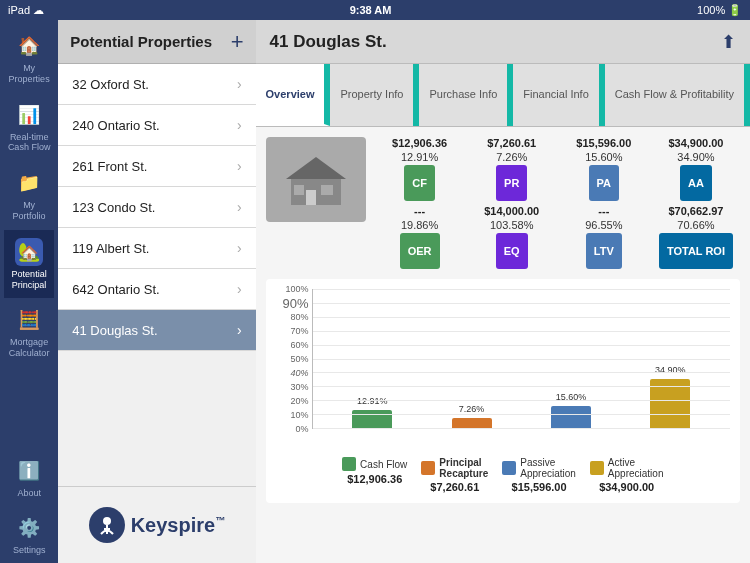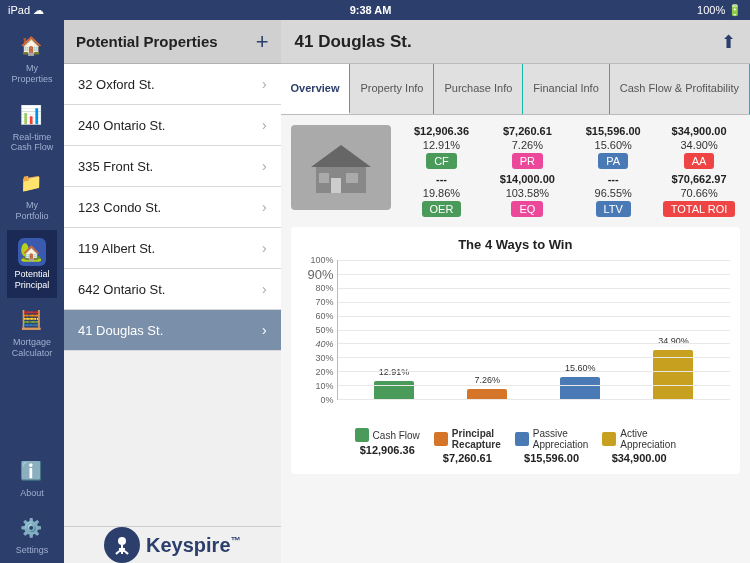--- a/index.html
+++ b/index.html
@@ -102,21 +102,21 @@
       color: #222;
     }
     .list-item.selected {
       background: #7a8faa;
       color: white;
     }
     .chevron { color: #aaa; font-size: 14px; }
     .list-item.selected .chevron { color: white; }
 
     .list-footer {
-      padding: 0;
+      padding: 20px;
       background: #f0f0f0;
       border-top: 1px solid #ccc;
       display: flex;
       align-items: flex-start;
       justify-content: center;
     }
     .keyspire-logo {
       display: flex;
       align-items: center;
       gap: 6px;
@@ -154,25 +154,25 @@
     .detail-title { font-size: 17px; font-weight: 600; color: #222; }
     .share-btn { color: #2c3e6b; font-size: 18px; cursor: pointer; }
 
     
     .tabs {
       display: flex;
       background: #e0e0e0;
       border-bottom: 1px solid #bbb;
     }
     .tab {
-      padding: 18px 10px;
+      padding: 24px 10px;
       font-size: 11px;
       color: #555;
       cursor: pointer;
-      border-right: 1px solid #14b8a6;
+      border-right: 6px solid #14b8a6;
       white-space: nowrap;
     }
     .tab.active {
       background: white;
       color: #2c3e6b;
       font-weight: 600;
       border-bottom: 2px solid white;
     }
 
     
@@ -218,31 +218,31 @@
       font-weight: 600;
       color: #222;
       text-align: center;
     }
     .stat-pct {
       font-size: 11px;
       color: #333;
       text-align: center;
     }
     .stat-badge {
-      padding: 2px 8px;
+      padding: 12px 8px;
       border-radius: 3px;
       font-size: 11px;
-      font-weight: 400;
+      font-weight: 700;
       color: white;
       text-align: center;
     }
     .badge-green { background: #4a9a5a; }
-    .badge-orange { background: #ec4899; text-align: right; }
+    .badge-orange { background: #6d28d9; text-align: right; }
     .badge-blue { background: #4a7ab5; }
-    .badge-gold { background: #ef4444; }
+    .badge-gold { background: #0369a1; }
 
     
     .chart-section {
       background: white;
       border-radius: 4px;
       padding: 10px;
       margin-top: 4px;
     }
     .chart-title {
       text-align: center;
@@ -365,21 +365,21 @@
     <div class="list-items" id="property-list">
         <div class="list-item">
     <span>32 Oxford St.</span>
     <span class="chevron">›</span>
   </div>
         <div class="list-item">
     <span>240 Ontario St.</span>
     <span class="chevron">›</span>
   </div>
         <div class="list-item">
-    <span>335 Front St.</span>
+    <span>261 Front St.</span>
     <span class="chevron">›</span>
   </div>
         <div class="list-item">
     <span>123 Condo St.</span>
     <span class="chevron">›</span>
   </div>
         <div class="list-item">
     <span>119 Albert St.</span>
     <span class="chevron">›</span>
   </div>
@@ -471,21 +471,20 @@
     </div>
             <div class="stat-cell">
       <span class="stat-value">$70,662.97</span>
       <span class="stat-pct">70.66%</span>
       <span class="stat-badge badge-gold">TOTAL ROI</span>
     </div>
           </div>
       </div>
 
       <div class="chart-section">
-        <div class="chart-title">The 4 Ways to Win</div>
         <div class="chart-container">
           <div style="position:relative; height:140px; margin-left:0;">
 
             <div style="position:absolute;left:0;top:0;bottom:0;width:36px;">
               <div style="position:relative;height:100%;" id="y-axis-container">
                   <div style="position: absolute; right: 3px; font-size: 9px; color: rgb(102, 102, 102); transform: translateY(-50%); top: 0%; text-align: right;">100%</div>
                   <div style="position: absolute; right: 3px; font-size: 13px; color: rgb(102, 102, 102); transform: translateY(-50%); top: 10%; text-align: center;">90%</div>
                   <div style="position: absolute; right: 3px; font-size: 9px; color: rgb(102, 102, 102); transform: translateY(-50%); top: 20%; text-align: right;">80%</div>
                   <div style="position: absolute; right: 3px; font-size: 9px; color: rgb(102, 102, 102); transform: translateY(-50%); top: 30%; text-align: right;">70%</div>
                   <div style="position: absolute; right: 3px; font-size: 9px; color: rgb(102, 102, 102); transform: translateY(-50%); top: 40%; text-align: right;">60%</div>

